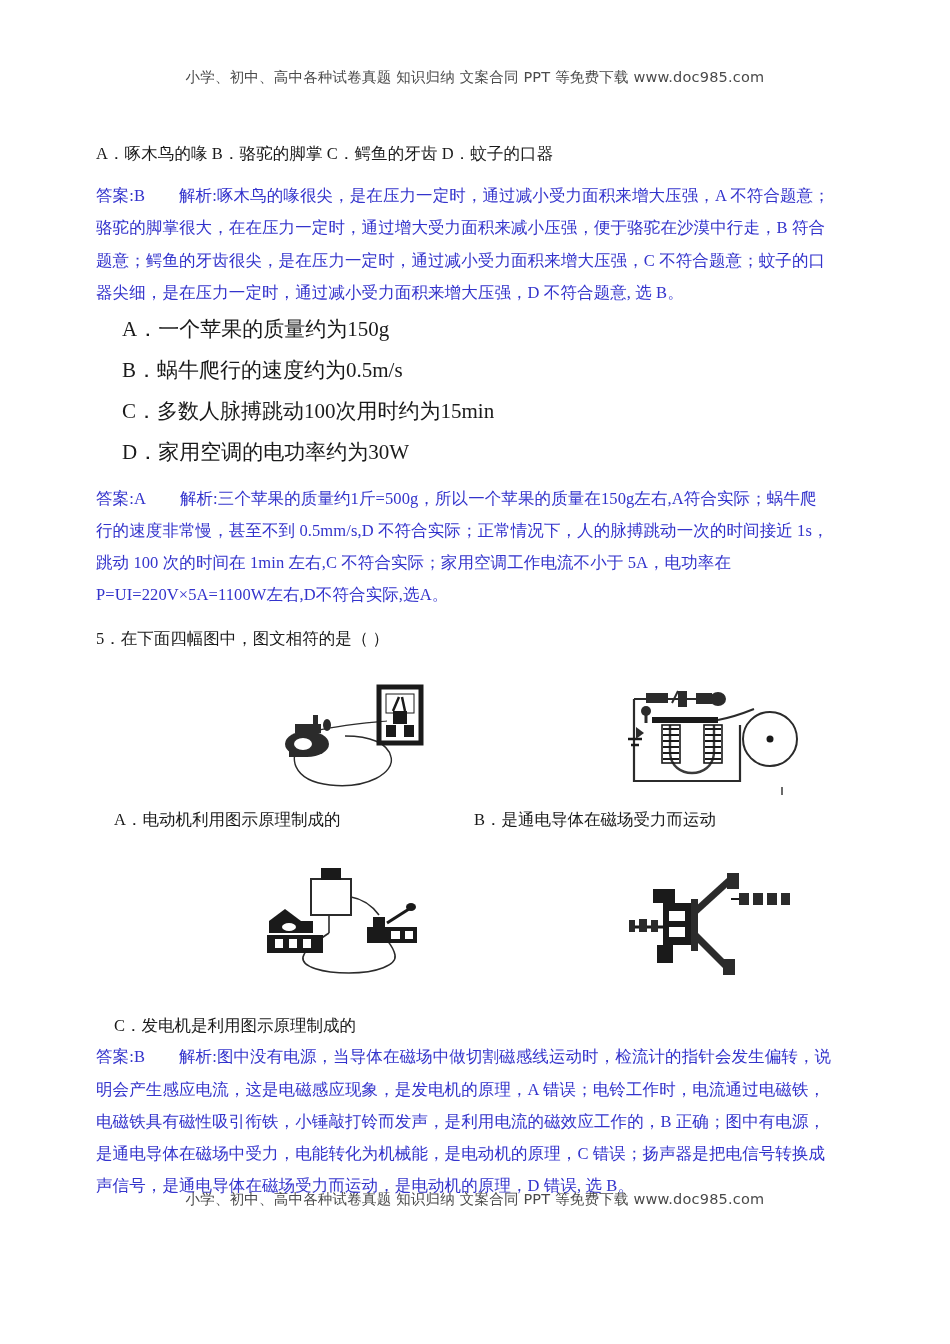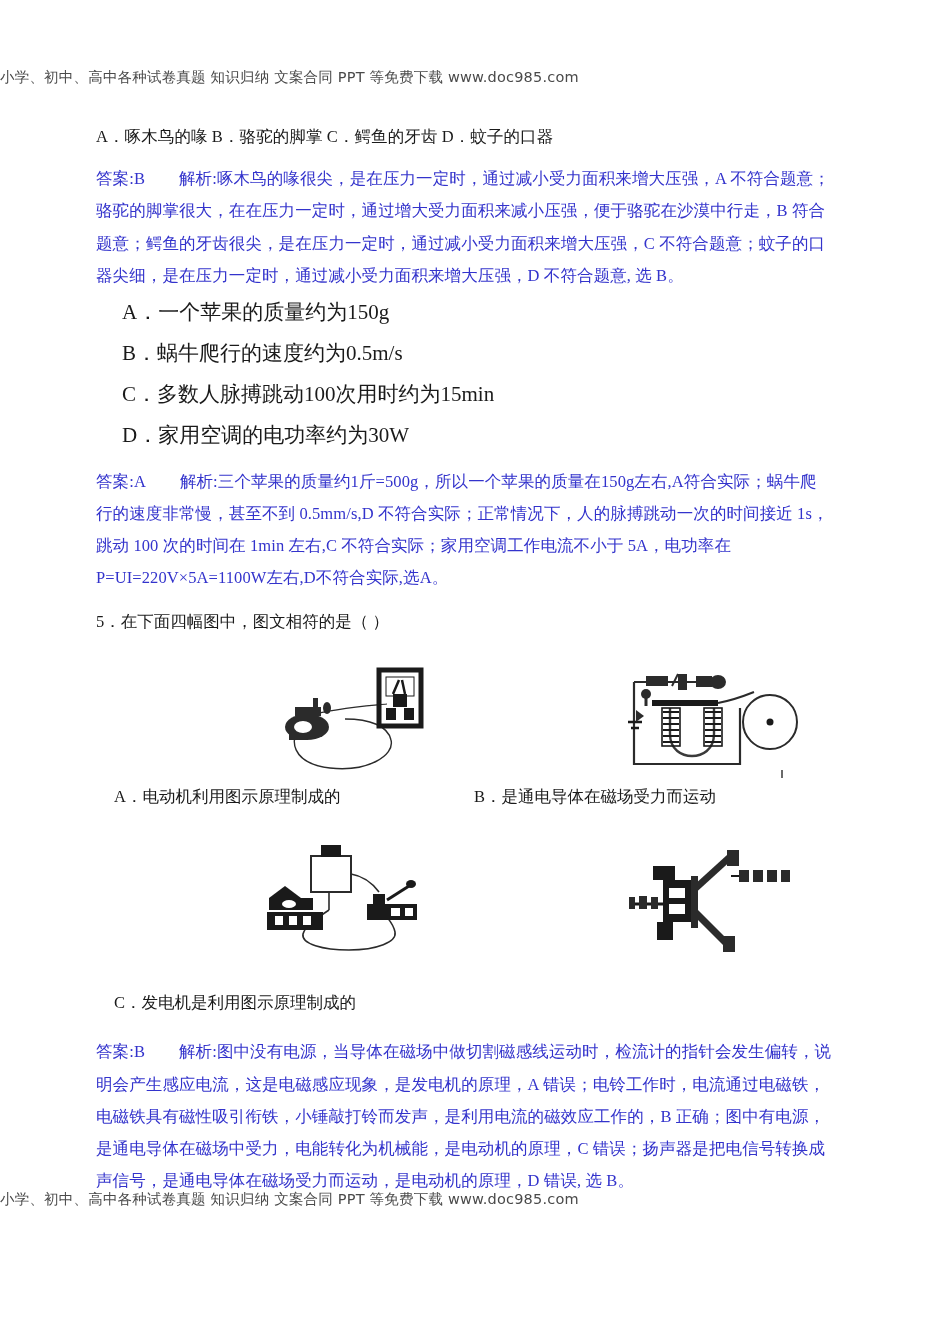--- a/index.html
+++ b/index.html
@@ -15,42 +15,42 @@
     position: relative;
     overflow: hidden;
   }
   .page {
     position: relative;
     width: 950px;
     height: 1344px;
     box-sizing: border-box;
   }
   .watermark {
-    text-align: left;
+    text-align: center;
     font-family: "DejaVu Sans", "Liberation Sans", sans-serif;
     font-size: 14.5px;
     color: #4a4a4a;
     letter-spacing: 0.2px;
     white-space: nowrap;
   }
   .watermark-top {
     position: absolute;
     top: 68px;
     left: 0;
     width: 950px;
   }
   .watermark-bottom {
     position: absolute;
     top: 1190px;
     left: 0;
     width: 950px;
   }
   .content {
     position: absolute;
-    top: 121px;
+    top: 138px;
     left: 96px;
     width: 772px;
   }
   .line {
     font-size: 16.5px;
     line-height: 1.95;
     white-space: nowrap;
     letter-spacing: 0.1px;
   }
   .blue {
@@ -98,21 +98,21 @@
   .fig-cell {
     width: 330px;
     display: flex;
     justify-content: center;
     align-items: flex-end;
   }
   .fig-cell.first { padding-left: 100px; }
   .fig-cell.second { padding-left: 58px; }
   .fig-labels {
     display: flex;
-    margin-top: 2px;
+    margin-top: 8px;
     font-size: 16.5px;
     color: #1a1a1a;
   }
   .fig-labels .lab {
     width: 330px;
     padding-left: 18px;
     white-space: nowrap;
   }
   .fig-labels .lab.b { padding-left: 30px; }
   .row2-labels { margin-top: 32px; }
@@ -274,21 +274,21 @@
             <path d="M104 34 L112 34" stroke="#1a1a1a" stroke-width="2"></path>
           </svg>
         </div>
       </div>
 
       <div class="fig-labels row2-labels">
         <div class="lab">C．发电机是利用图示原理制成的</div>
       </div>
     </div>
 
-    <div class="ans-block" style="margin-top:22px;">
+    <div class="ans-block" style="margin-top:4px;">
       <div class="line blue ans-first"><span>答案:B</span><span class="gap"></span><span>解析:</span><span>图中没有电源，当导体在磁场中做切割磁感线运动时，检流计的指针会发生偏转，说</span></div>
       <div class="line blue">明会产生感应电流，这是电磁感应现象，是发电机的原理，A 错误；电铃工作时，电流通过电磁铁，</div>
       <div class="line blue">电磁铁具有磁性吸引衔铁，小锤敲打铃而发声，是利用电流的磁效应工作的，B 正确；图中有电源，</div>
       <div class="line blue">是通电导体在磁场中受力，电能转化为机械能，是电动机的原理，C 错误；扬声器是把电信号转换成</div>
       <div class="line blue">声信号，是通电导体在磁场受力而运动，是电动机的原理，D 错误, 选 B。</div>
     </div>
 
   </div>
 
   <div class="watermark watermark-bottom">小学、初中、高中各种试卷真题 知识归纳 文案合同 PPT 等免费下载  www.doc985.com</div>

